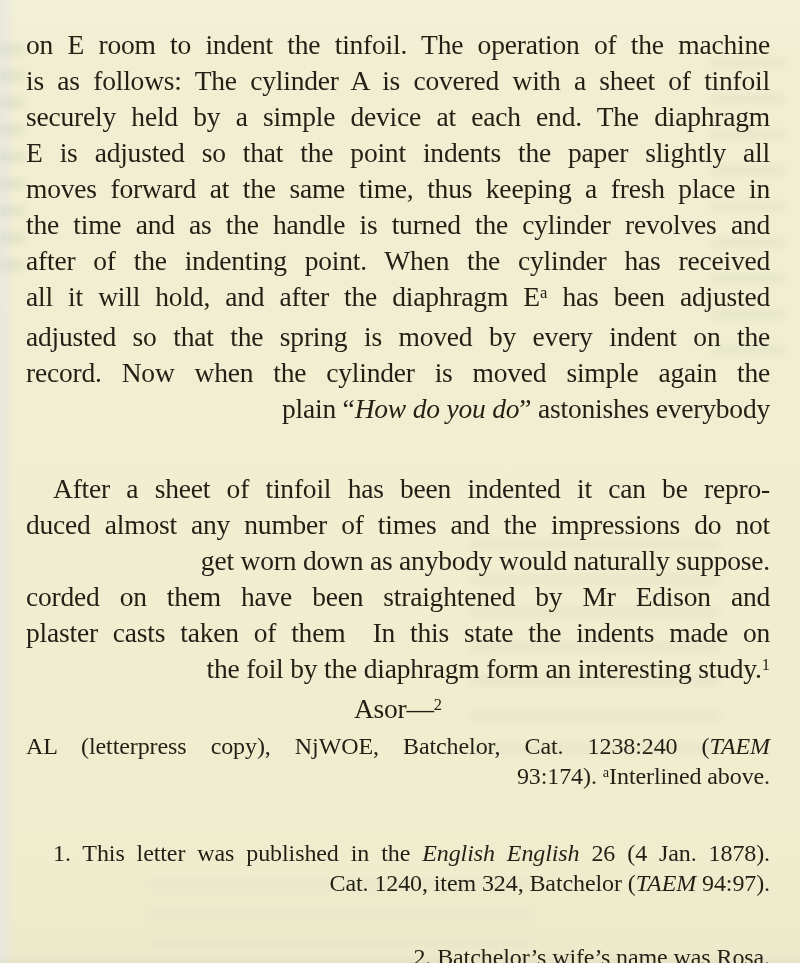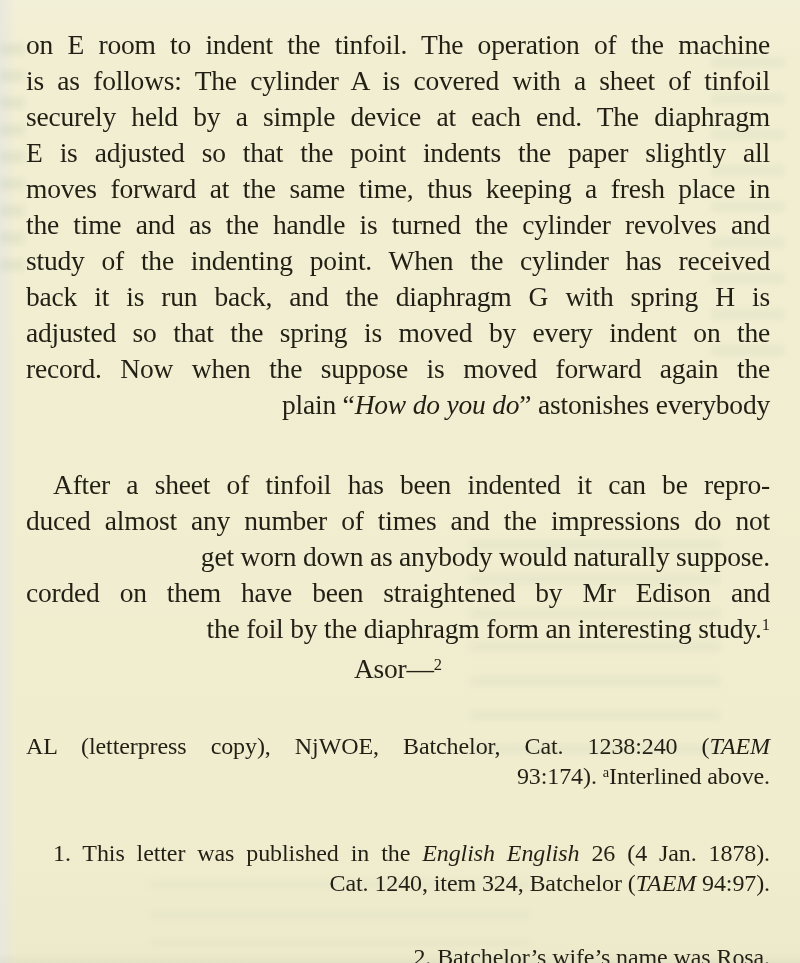--- a/index.html
+++ b/index.html
@@ -35,21 +35,21 @@
       background:repeating-linear-gradient(180deg,rgba(150,170,140,.06) 0 9px,transparent 9px 30px);}
 
   .text-block{position:absolute;left:26px;right:30px;top:27px;}
   .body{font-size:27.5px;line-height:36px;letter-spacing:-0.2px;}
   .para{margin:0;}
   .line{white-space:normal;text-align:right;}
   .line.j{text-align:justify;text-align-last:justify;text-justify:inter-word;word-spacing:-0.02em;}
   .line.ind{text-indent:27px;margin-top:44px;}
   .sig{text-align:center;}
   .small{font-size:24px;line-height:30px;letter-spacing:-0.1px;}
-  .source{margin-top:40px;}
+  .source{}
   .footnotes{margin-top:14px;}
   .it{font-style:italic;}
   .sup{font-size:60%;position:relative;top:-0.48em;letter-spacing:0;}
 </style>
 </head>
 <body>
 
 <div class="page">
   <div class="edge-left"></div>
   <div class="ghost g1"></div>
@@ -58,33 +58,34 @@
   <div class="ghost g4"></div>
   <div class="text-block" id="text-block">
       <div class="body">
         <div class="para">
           <div class="line j"><span>on E room to indent the tinfoil. The operation of the machine</span></div>
           <div class="line j"><span>is as follows: The cylinder A is covered with a sheet of tinfoil</span></div>
           <div class="line j"><span>securely held by a simple device at each end. The diaphragm</span></div>
           <div class="line j"><span>E is adjusted so that the point indents the paper slightly all</span></div>
           <div class="line j"><span>moves forward at the same time, thus keeping a fresh place in</span></div>
           <div class="line j"><span>the time and as the handle is turned the cylinder revolves and</span></div>
-          <div class="line j"><span>study of the indenting point. When the cylinder has received</span></div>
-          <div class="line j"><span>back it is run back, and the diaphragm G with spring H is</span></div>
+          <div class="line j"><span>after of the indenting point. When the cylinder has received</span></div>
+          <div class="line j"><span>all it will hold, and after the diaphragm E</span><span class="sup">a</span><span> has been adjusted</span></div>
           <div class="line j"><span>adjusted so that the spring is moved by every indent on the</span></div>
-          <div class="line j"><span>record. Now when the suppose is moved forward again the</span></div>
+          <div class="line j"><span>record. Now when the cylinder is moved simple again the</span></div>
           <div class="line"><span>plain “</span><span class="it">How do you do</span><span>” astonishes everybody</span></div>
         </div>
         <div class="para">
           <div class="line j ind"><span>After a sheet of tinfoil has been indented it can be repro-</span></div>
           <div class="line j"><span>duced almost any number of times and the impressions do not</span></div>
           <div class="line"><span>get worn down as anybody would naturally suppose.</span></div>
         </div>
         <div class="para">
           <div class="line j"><span>corded on them have been straightened by Mr Edison and</span></div>
+          <div class="line j"><span>plaster casts taken of them In this state the indents made on</span></div>
           <div class="line"><span>the foil by the diaphragm form an interesting study.</span><span class="sup">1</span></div>
         </div>
         <div class="line sig"><span>Asor—</span><span class="sup">2</span></div>
       </div>
       <div class="small source">
         <div class="line j"><span>AL (letterpress copy), NjWOE, Batchelor, Cat. 1238:240 (</span><span class="it">TAEM</span></div>
         <div class="line"><span>93:174). </span><span class="sup">a</span><span>Interlined above.</span></div>
       </div>
       <div class="small footnotes">
         <div class="fn">

